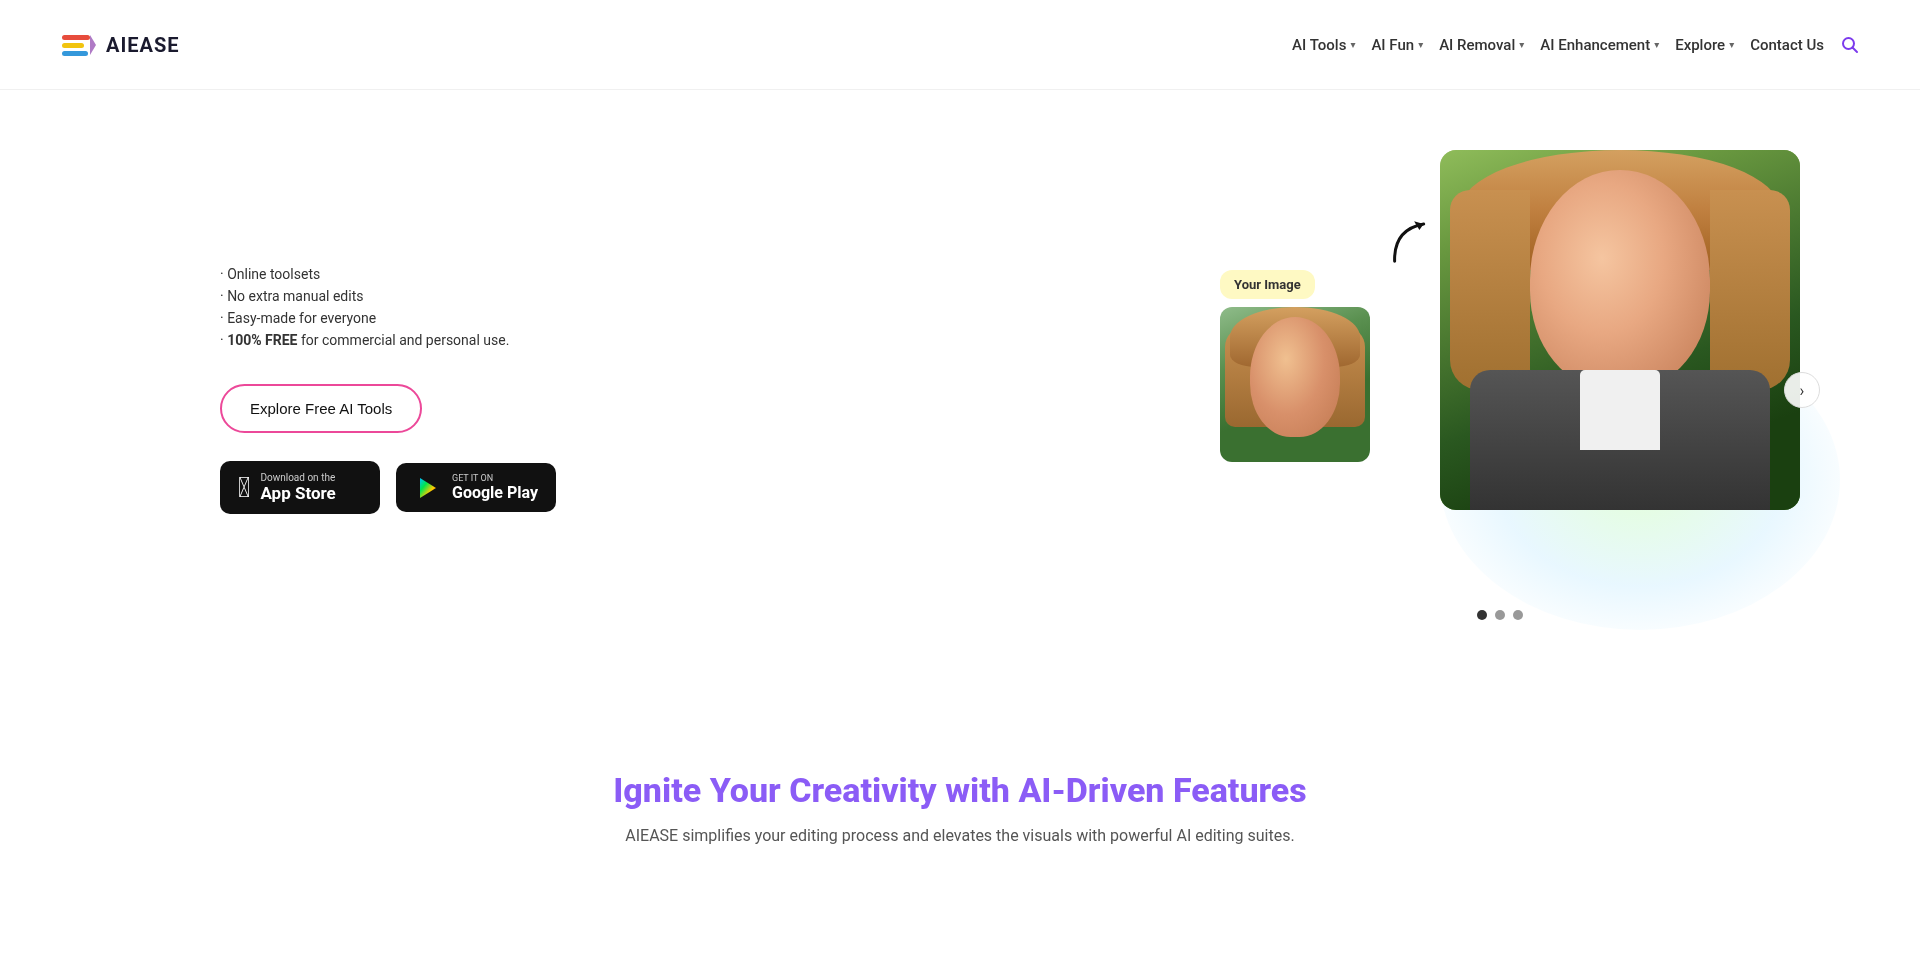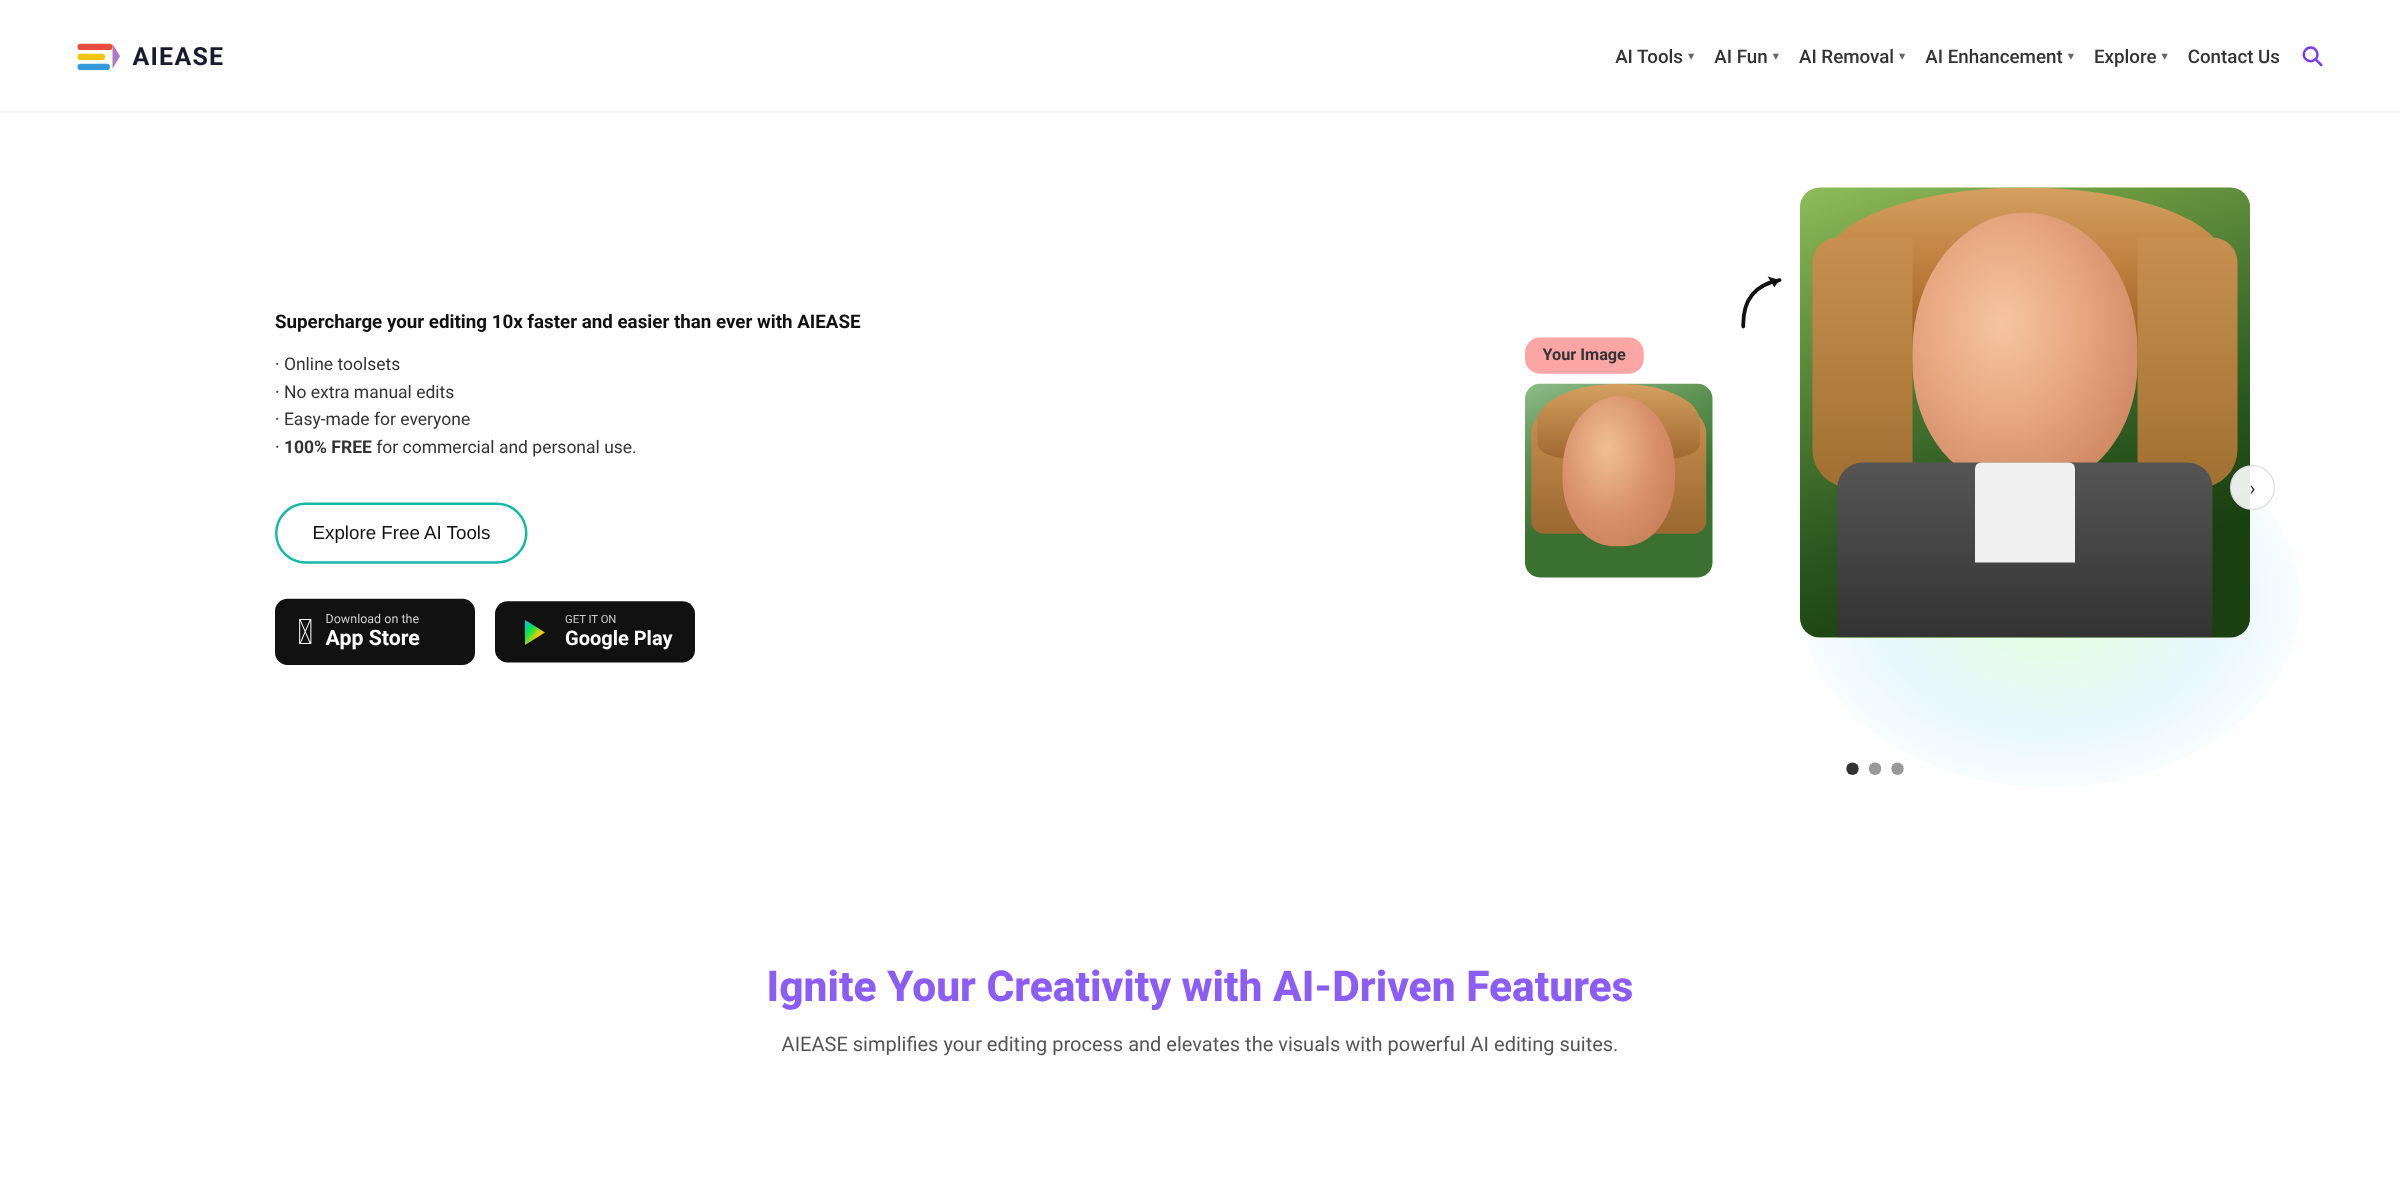--- a/index.html
+++ b/index.html
@@ -100,21 +100,21 @@
       font-size: 14px;
       color: #333;
       margin-bottom: 6px;
     }
     .hero-features li strong {
       font-weight: 700;
     }
     .explore-btn {
       display: inline-block;
       padding: 14px 28px;
-      border: 2px solid #14b8a6;
+      border: 2px solid #ec4899;
       border-radius: 30px;
       font-size: 15px;
       font-weight: 500;
       color: #111;
       background: transparent;
       cursor: pointer;
       margin-bottom: 28px;
       transition: all 0.2s;
     }
     .app-buttons {
@@ -252,21 +252,21 @@
     }
 
     
     .input-photo-wrapper {
       position: absolute;
       left: 20px;
       top: 120px;
       z-index: 5;
     }
     .your-image-bubble {
-      background: #fca5a5;
+      background: #fef9c3;
       color: #333;
       font-size: 13px;
       font-weight: 700;
       padding: 7px 14px;
       border-radius: 12px;
       margin-bottom: 8px;
       width: fit-content;
     }
     .input-photo {
       width: 150px;
@@ -416,21 +416,20 @@
       <svg width="20" height="20" viewBox="0 0 20 20" fill="none">
         <circle cx="8.5" cy="8.5" r="5.5" stroke="#7c3aed" stroke-width="2"></circle>
         <line x1="12.5" y1="12.5" x2="17" y2="17" stroke="#7c3aed" stroke-width="2" stroke-linecap="round"></line>
       </svg>
     </div>
   </nav>
 </header>
 
 <section class="hero">
   <div class="hero-left">
-    <p class="hero-subtitle">Supercharge your editing 10x faster and easier than ever with AIEASE</p>
     <ul class="hero-features">
       <li>· Online toolsets</li>
       <li>· No extra manual edits</li>
       <li>· Easy-made for everyone</li>
       <li>· <strong>100% FREE</strong> for commercial and personal use.</li>
     </ul>
 
     <button class="explore-btn">Explore Free AI Tools</button>
 
     <div class="app-buttons">

